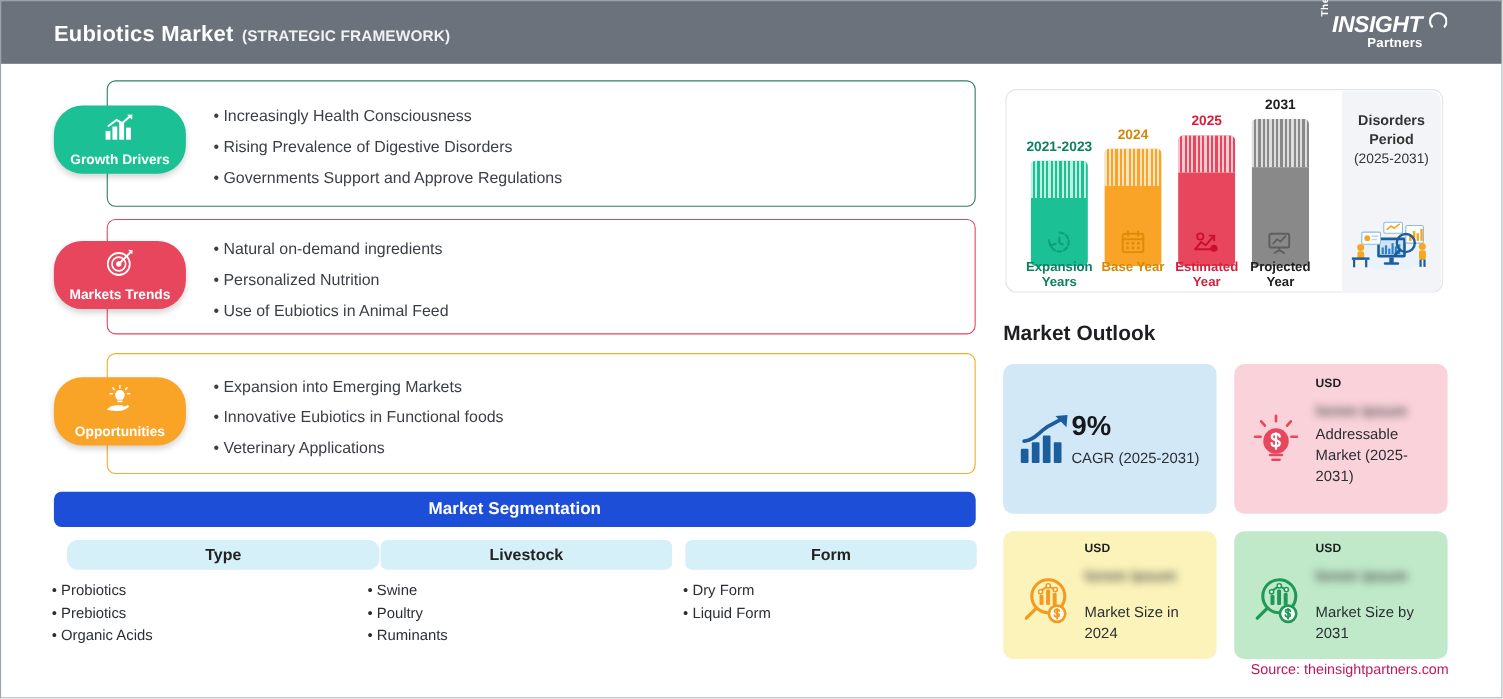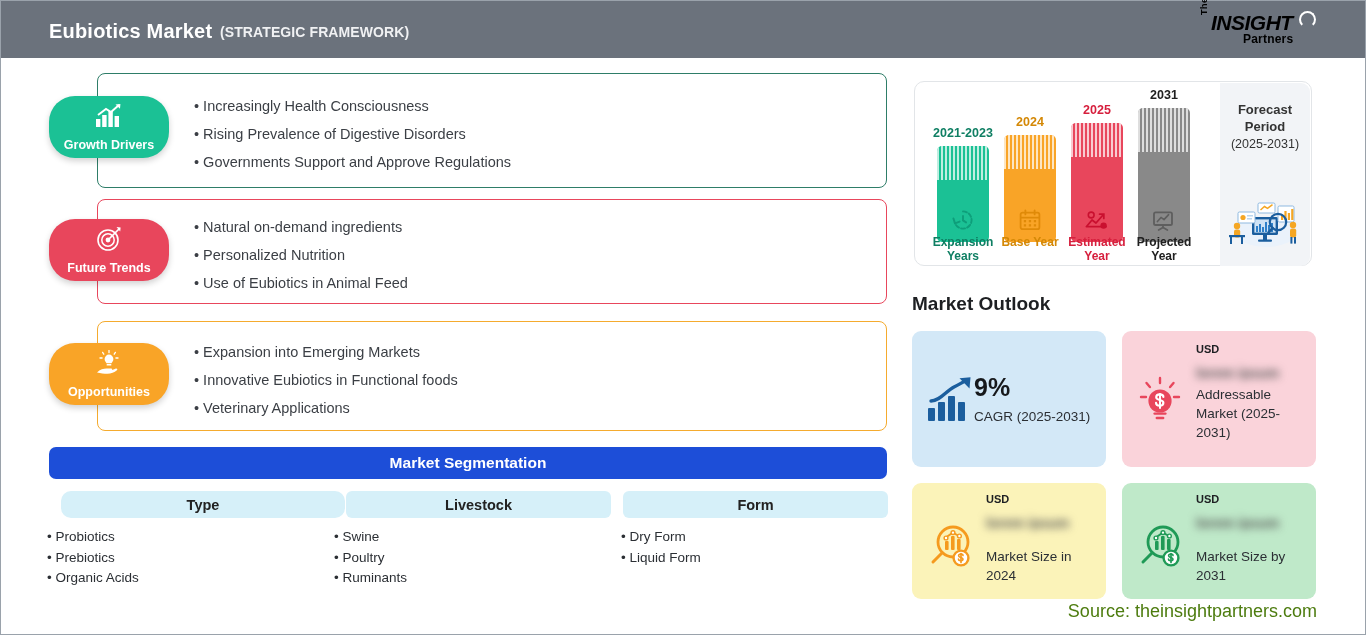--- a/index.html
+++ b/index.html
@@ -23,21 +23,21 @@
   }
   .hdr-title{
     position:absolute;left:48px;top:19px;
     font-size:20px;font-weight:bold;color:#ffffff;letter-spacing:.2px;
   }
   .hdr-sub{
     position:absolute;left:219px;top:23px;
     font-size:14px;font-weight:bold;color:#f0f1f3;letter-spacing:.1px;
   }
   .logo{
-    position:absolute;right:48px;top:9px;width:118px;height:40px;color:#000000;text-decoration:underline;
+    position:absolute;right:48px;top:9px;width:118px;height:40px;color:#ffffff;text-decoration:underline;
   }
   .logo .the{
     position:absolute;left:0;top:5px;font-size:9px;font-weight:bold;
     transform:rotate(-90deg);transform-origin:left top;letter-spacing:.5px;
   }
   .logo .insight{
     position:absolute;left:12px;top:1px;font-size:21px;font-weight:bold;
     letter-spacing:-.5px;font-style:italic;
   }
   .logo .partners{
@@ -173,21 +173,21 @@
     position:absolute;left:62px;top:78px;font-size:13.5px;color:#2b2f34;white-space:nowrap;
   }
   .mo-icon{position:absolute;left:12px;top:44px;width:52px;height:52px;}
   .moc2 .mo-usd,.moc3 .mo-usd{top:10px;}
   .moc2 .mo-blur,.moc3 .mo-blur{top:32px;}
   .moc2 .mo-cap,.moc3 .mo-cap{top:52px;margin-top:12px;}
   .moc2 .mo-icon,.moc3 .mo-icon{top:38px;}
 
   .source{
     position:absolute;right:48px;top:600px;
-    font-size:18px;color:#4d7c0f;margin-left:16px;
+    font-size:13px;color:#be185d;margin-left:16px;
   }
 </style>
 </head>
 <body>
 
 <div class="page">
 
   <div class="header">
     <div class="hdr-title">Eubiotics Market</div>
     <div class="hdr-sub">(STRATEGIC FRAMEWORK)</div>
@@ -230,21 +230,21 @@
   <div class="pill red">
     <div class="pill-icon">
       <svg width="28" height="26" viewBox="0 0 28 26">
         <circle cx="13" cy="14" r="10" stroke="#fff" stroke-width="1.6" fill="none"></circle>
         <circle cx="13" cy="14" r="6.2" stroke="#fff" stroke-width="1.5" fill="none"></circle>
         <circle cx="13" cy="14" r="2.4" fill="#fff"></circle>
         <path d="M13 14 L24 3" stroke="#fff" stroke-width="1.7"></path>
         <path d="M21.5 1 L25.6 1.4 L25.2 5.4 Z" fill="#fff"></path>
       </svg>
     </div>
-    <div class="pill-label">Future Trends</div>
+    <div class="pill-label">Markets Trends</div>
   </div>
 
   <div class="panel amber p3">
     <div class="bullets">
       <div class="bullet">Expansion into Emerging Markets</div>
       <div class="bullet">Innovative Eubiotics in Functional foods</div>
       <div class="bullet">Veterinary Applications</div>
     </div>
   </div>
   <div class="pill amber">
@@ -363,21 +363,21 @@
               <path d="M7.6 22 L12 19.4 L16.4 22" stroke="#5e5e5e" stroke-width="1.7" fill="none" stroke-linecap="round"></path>
             </svg>
           </div>
         </div>
       </div>
       <div class="fc-cap" style="top:153px;color:#202020;">Projected Year</div>
     </div>
 
     <div class="fc-right">
       <div class="fc-fp">
-        <span>Forecast Period</span><br>
+        <span>Disorders Period</span><br>
         <span class="yr">(2025-2031)</span>
       </div>
       <div style="position:absolute;left:6px;bottom:14px;">
         <svg width="78" height="56" viewBox="0 0 78 56">
           <ellipse cx="40" cy="40" rx="31" ry="15" fill="#eaf2fb"></ellipse>
           <rect x="26" y="25" width="26" height="18" rx="1.6" fill="#1b5e9e"></rect>
           <rect x="28.4" y="27.4" width="21.2" height="13.2" fill="#cfe3f5"></rect>
           <g fill="#2f80c9">
             <rect x="30" y="34" width="2" height="6"></rect>
               <rect x="33" y="32" width="2" height="8"></rect>

